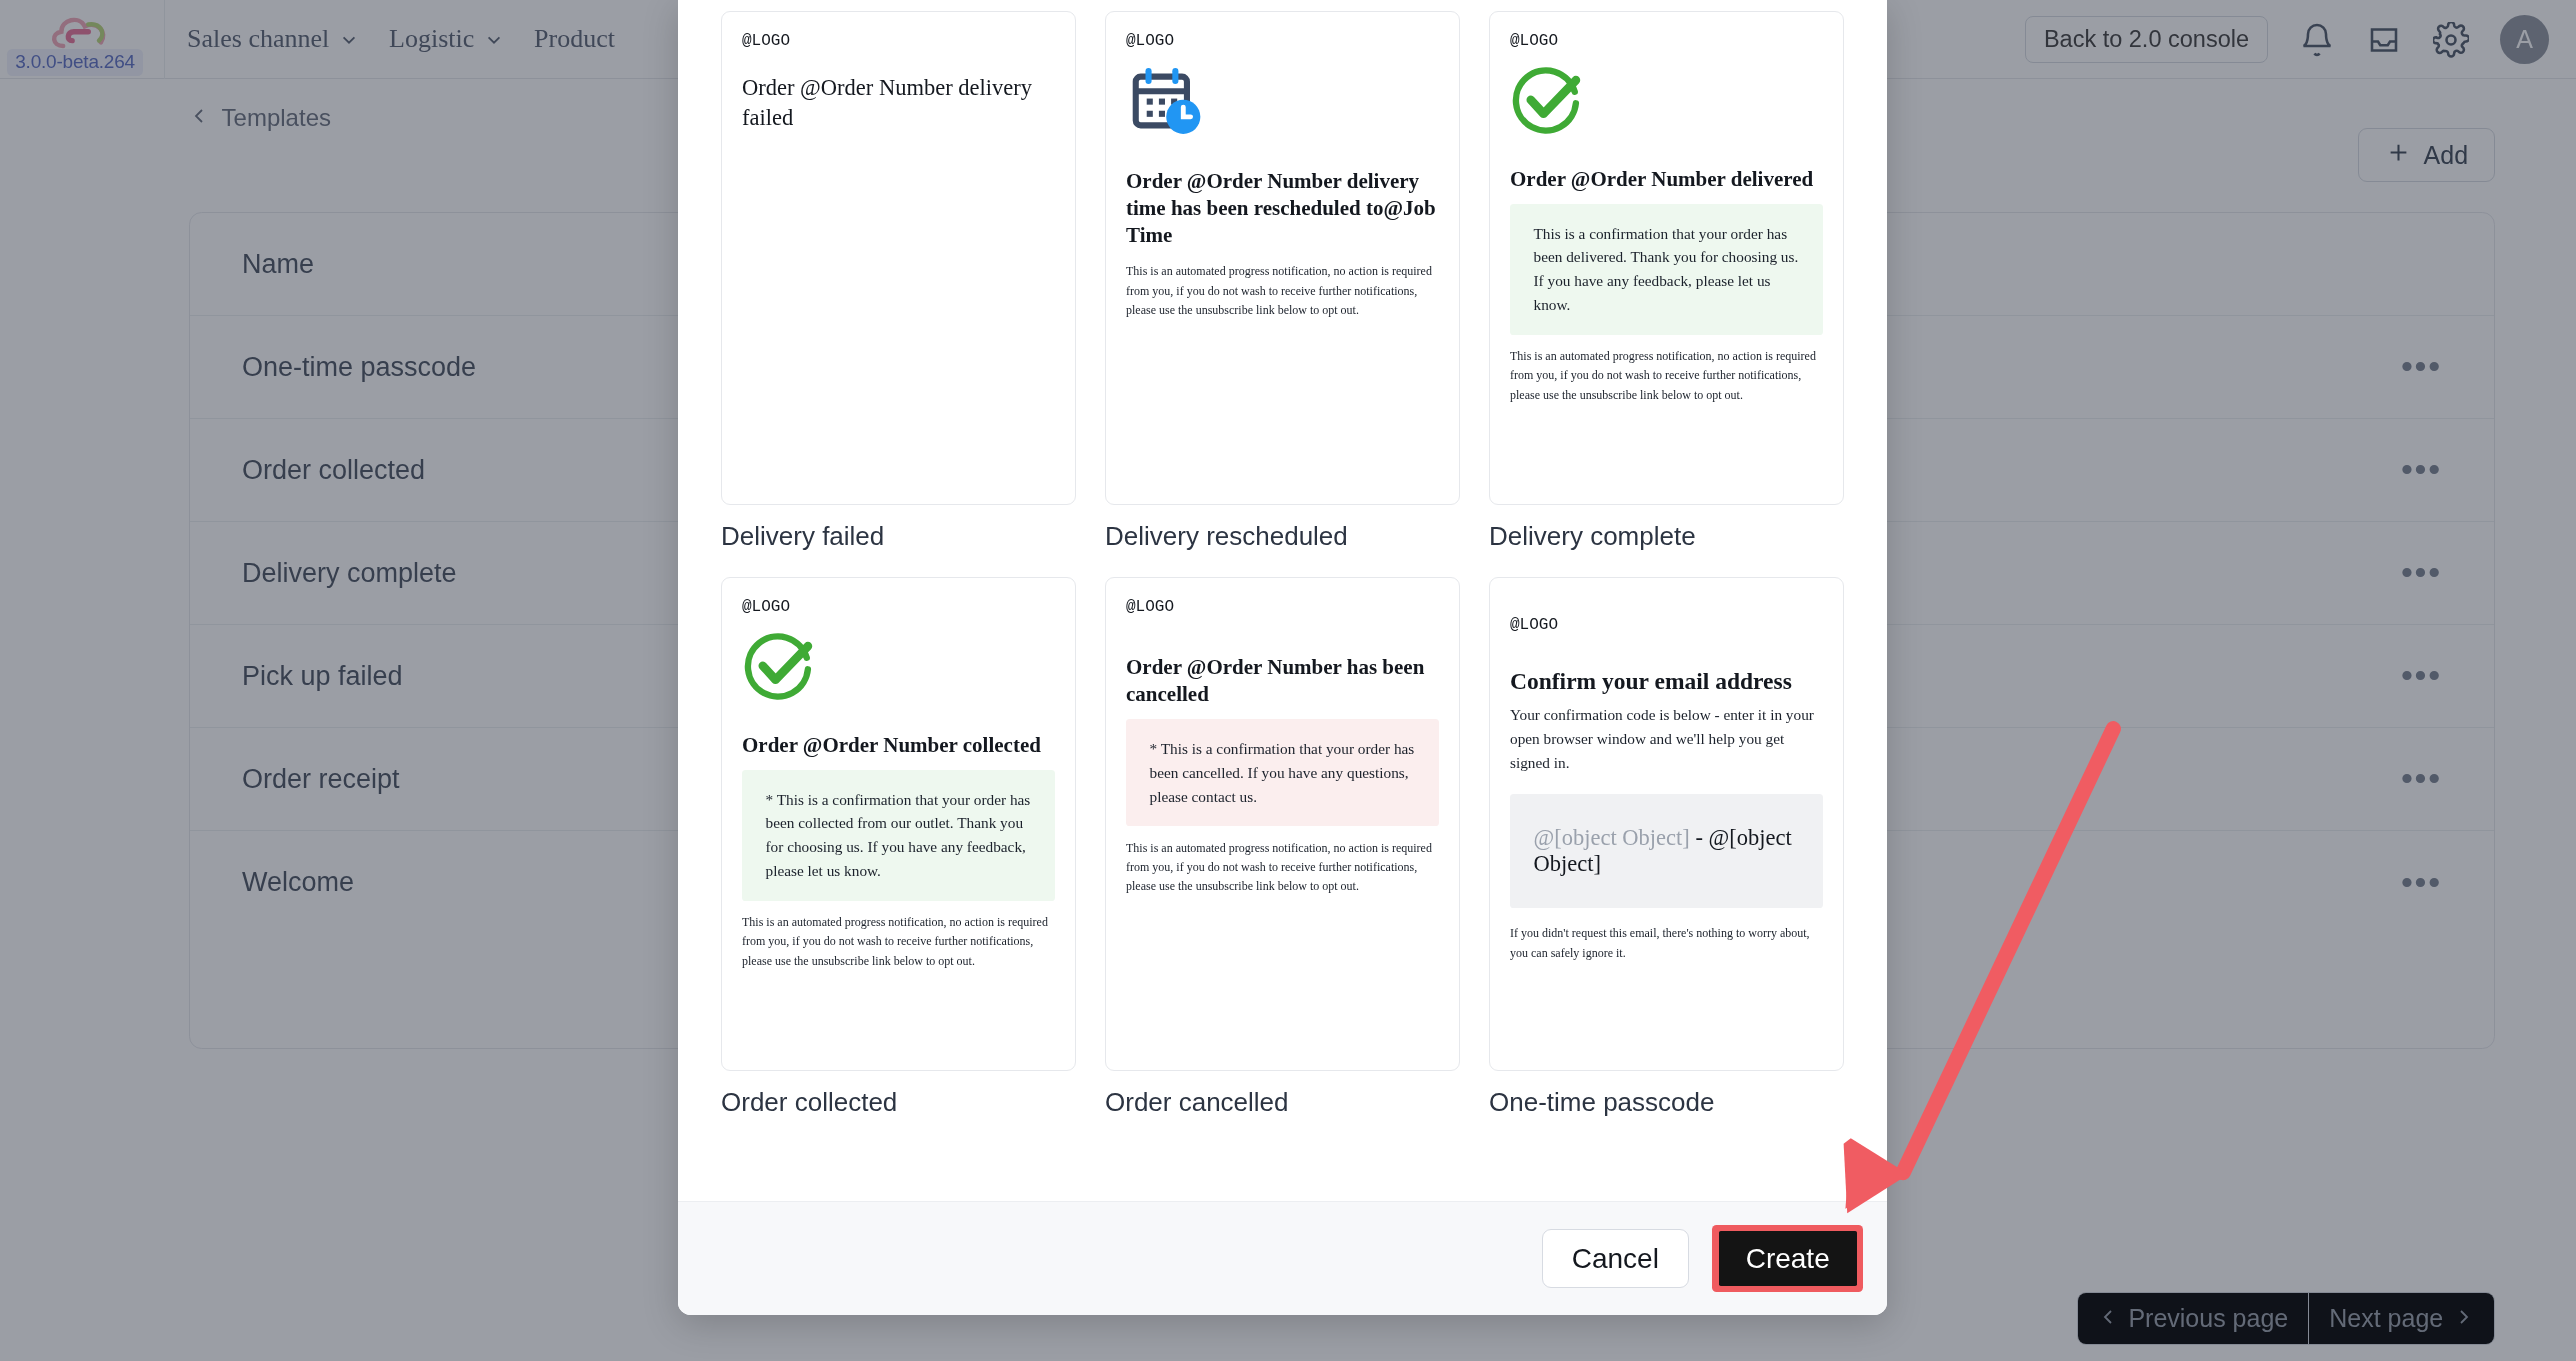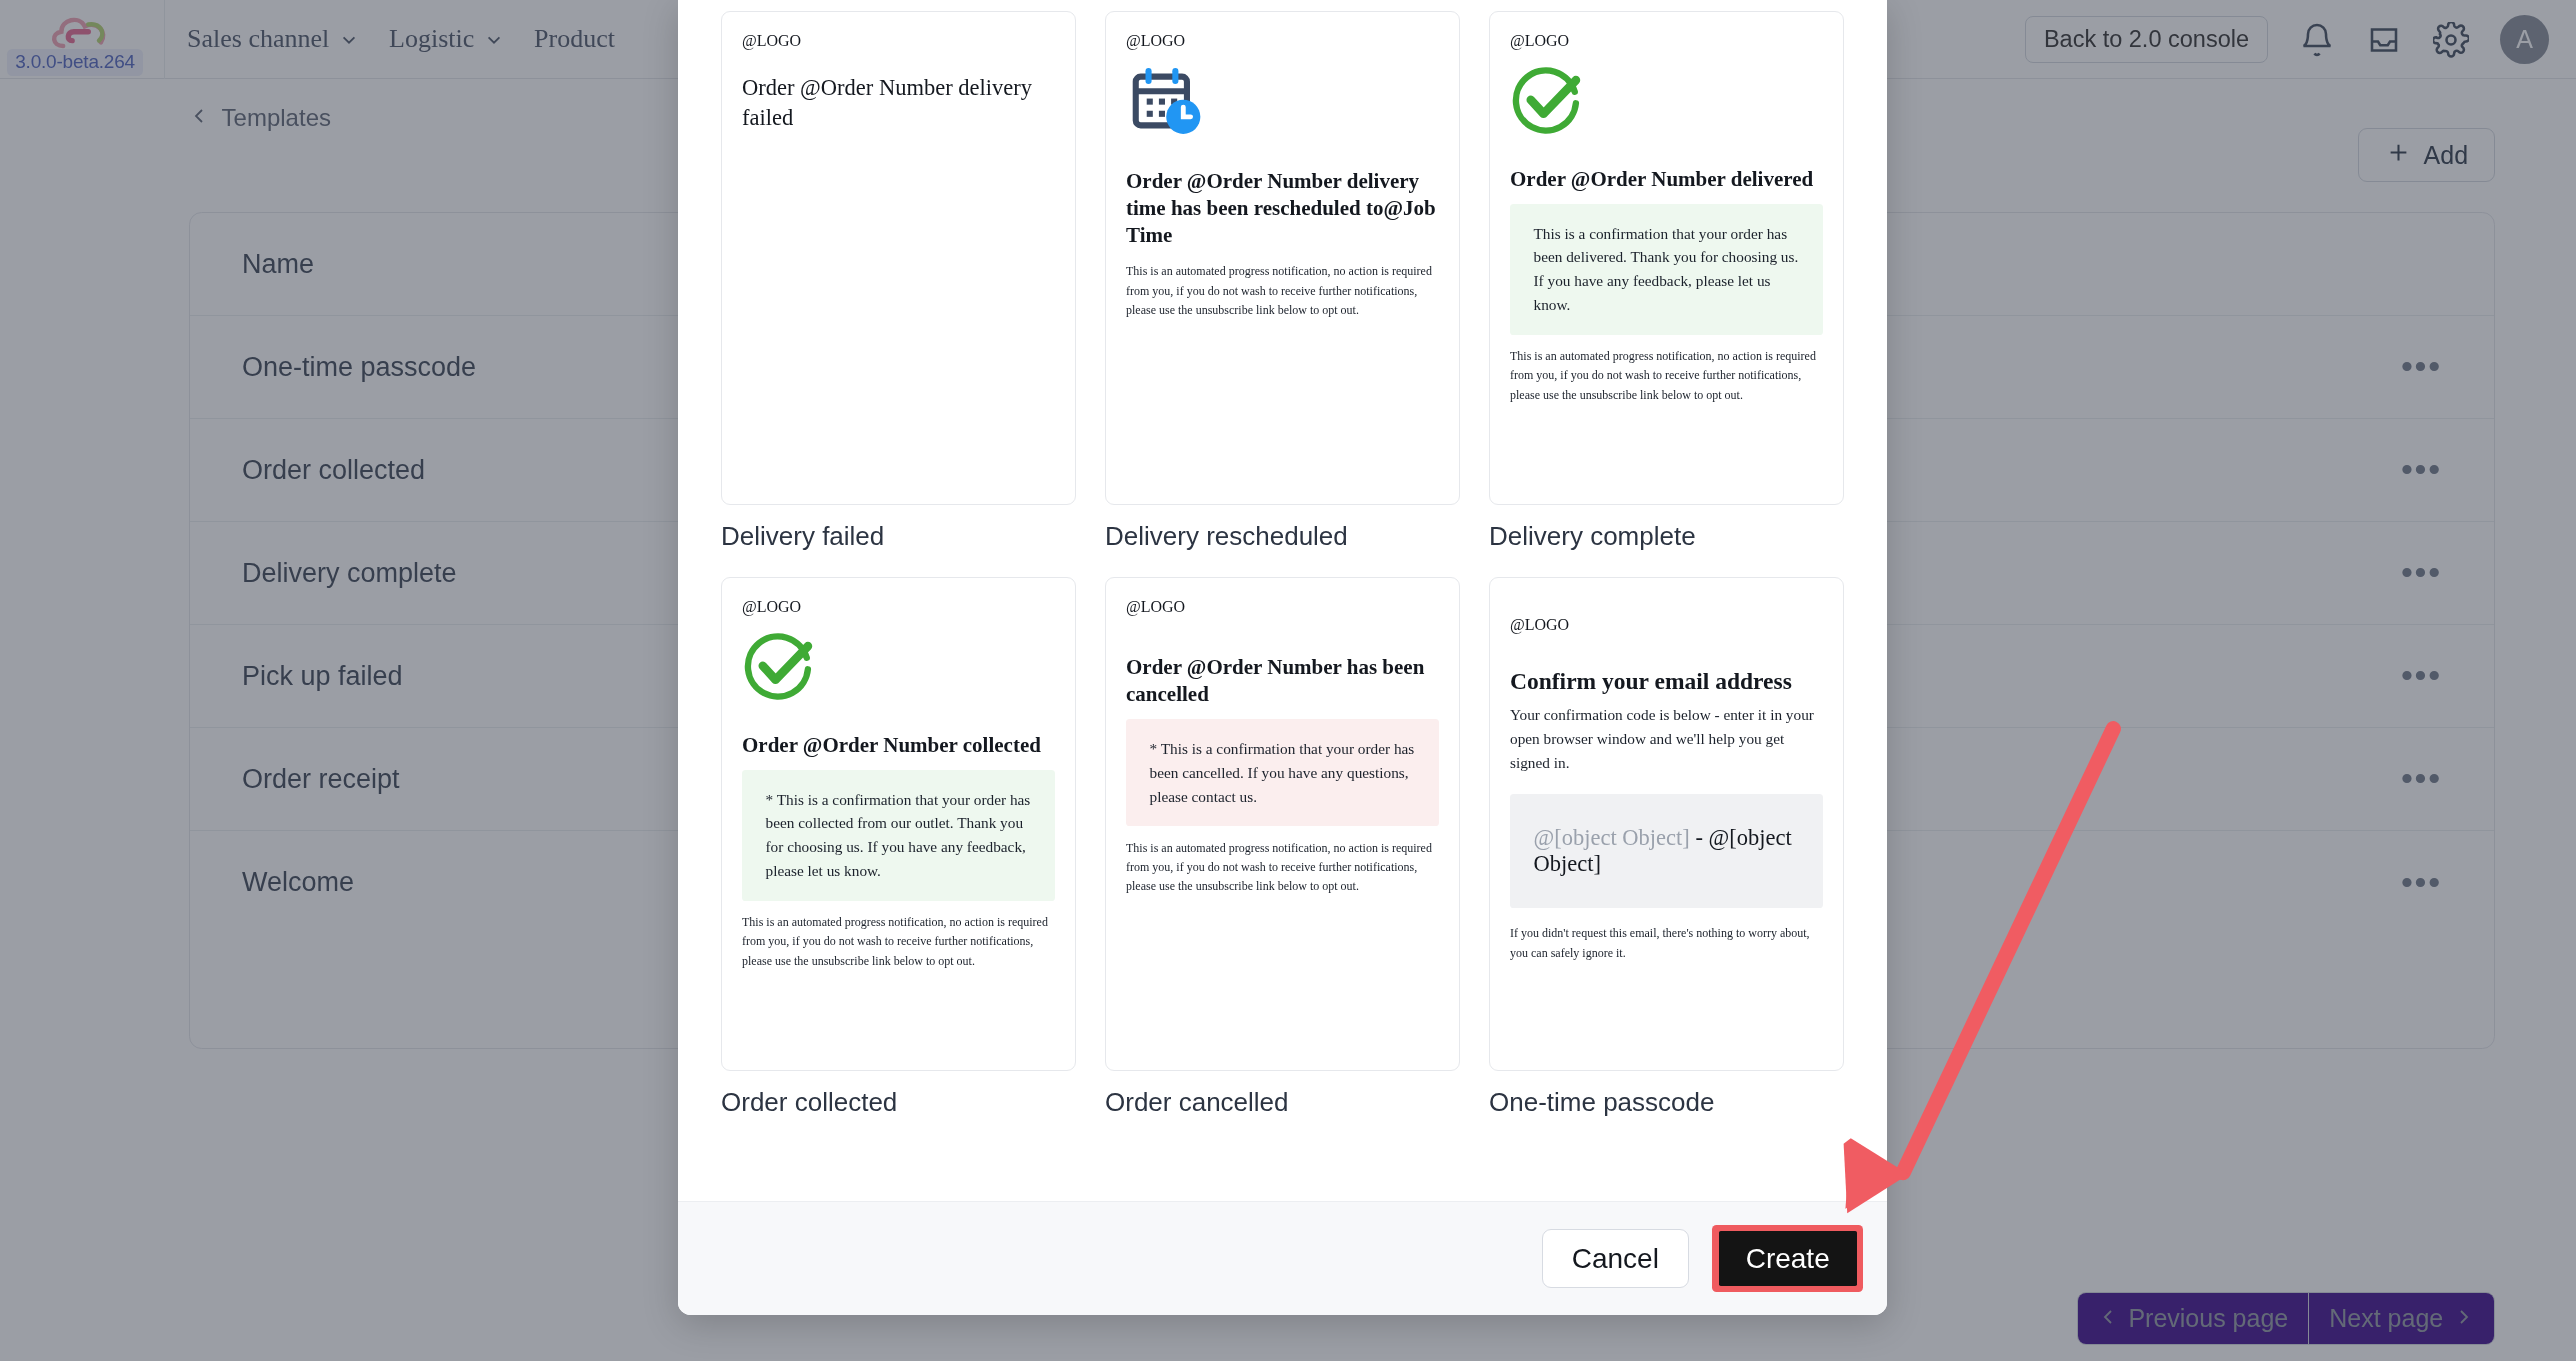--- a/index.html
+++ b/index.html
@@ -104,21 +104,21 @@
     letter-spacing: 1.8px; line-height: 0.4;
   }
 
   .pager {
     position: absolute; right: 81px; bottom: 16px;
     display: flex; align-items: stretch;
     border: 0.9px solid #d7dbe2; border-radius: 9px; overflow: hidden;
   }
   .pg {
     display: flex; align-items: center; gap: 10.8px;
-    padding: 10.8px 20px; font-size: 25px; color: #9aa1ac; background: #4c1d95;
+    padding: 10.8px 20px; font-size: 25px; color: #9aa1ac; background: #000000;
   }
   .pg + .pg { border-left: 0.9px solid #d7dbe2; }
 
   
   #dim { position: absolute; inset: 0; background: rgba(33,40,56,0.45); }
 
   
   #modal {
     position: absolute; left: 678px; top: 0; width: 1209px; height: 1315px;
     background: #fff; border-radius: 0 0 12.6px 12.6px;
@@ -135,21 +135,21 @@
   .tpl-preview {
     border: 0.9px solid #e6e8ec; border-radius: 9px; background: #fff;
     height: 494px; padding: 20px 20px 0 20px; overflow: hidden;
     font-family: "Liberation Serif", serif;
   }
   .tpl-preview.pad-top { padding-top: 38px; }
   .tpl-label {
     margin-top: 16px; font-size: 26px; color: #2c3442;
     font-family: "Liberation Sans", sans-serif;
   }
-  .logo-txt { font-size: 16px; color: #14181f; font-family: Liberation Serif, serif; }
+  .logo-txt { font-size: 16px; color: #14181f; font-family: Liberation Mono, monospace; }
   .em-title { font-size: 21px; font-weight: bold; color: #14181f; margin-top: 23.5px; line-height: 1.3; }
   .em-title.light { font-weight: normal; font-size: 22.5px; }
   .em-box {
     border: 0.9px solid #e6e8ec; border-radius: 5.4px;
     padding: 20px 23.5px; margin-top: 10.8px;
   }
   .em-p { font-size: 15.3px; color: #1b212b; line-height: 1.55; }
   .em-p.small { font-size: 12px; line-height: 1.6; }
   .em-note { margin-top: 12.6px; }
   .em-btn {

